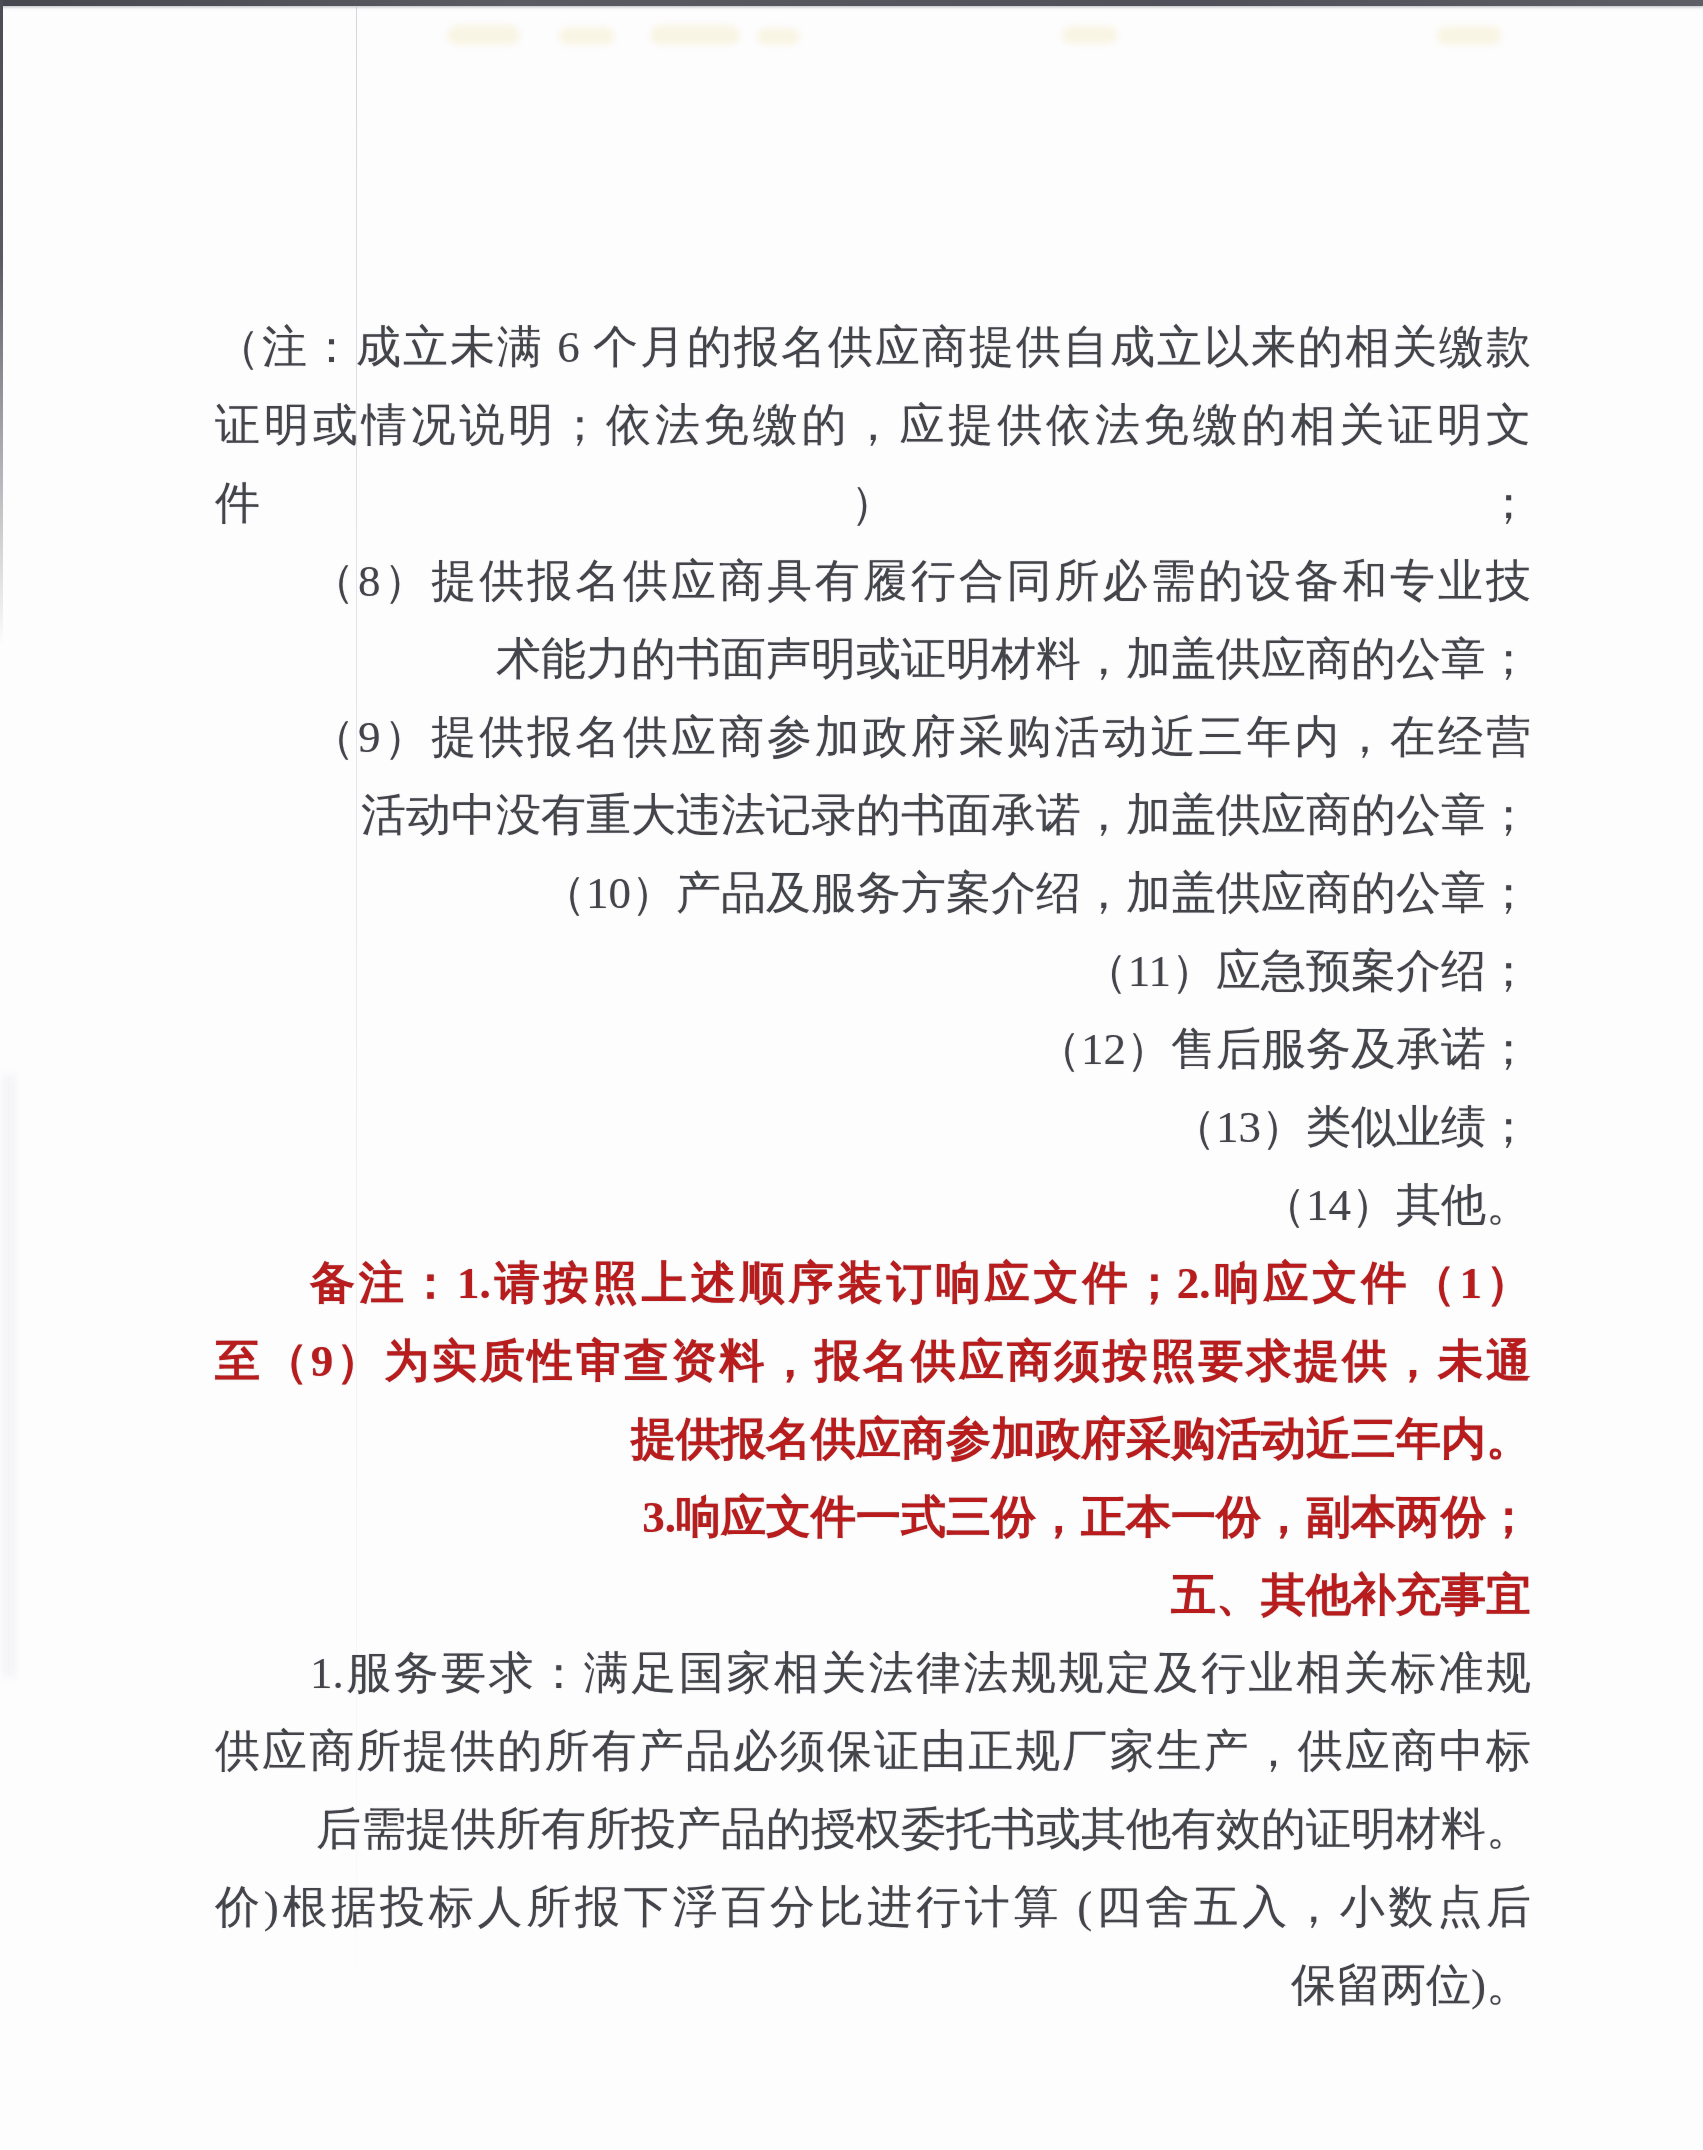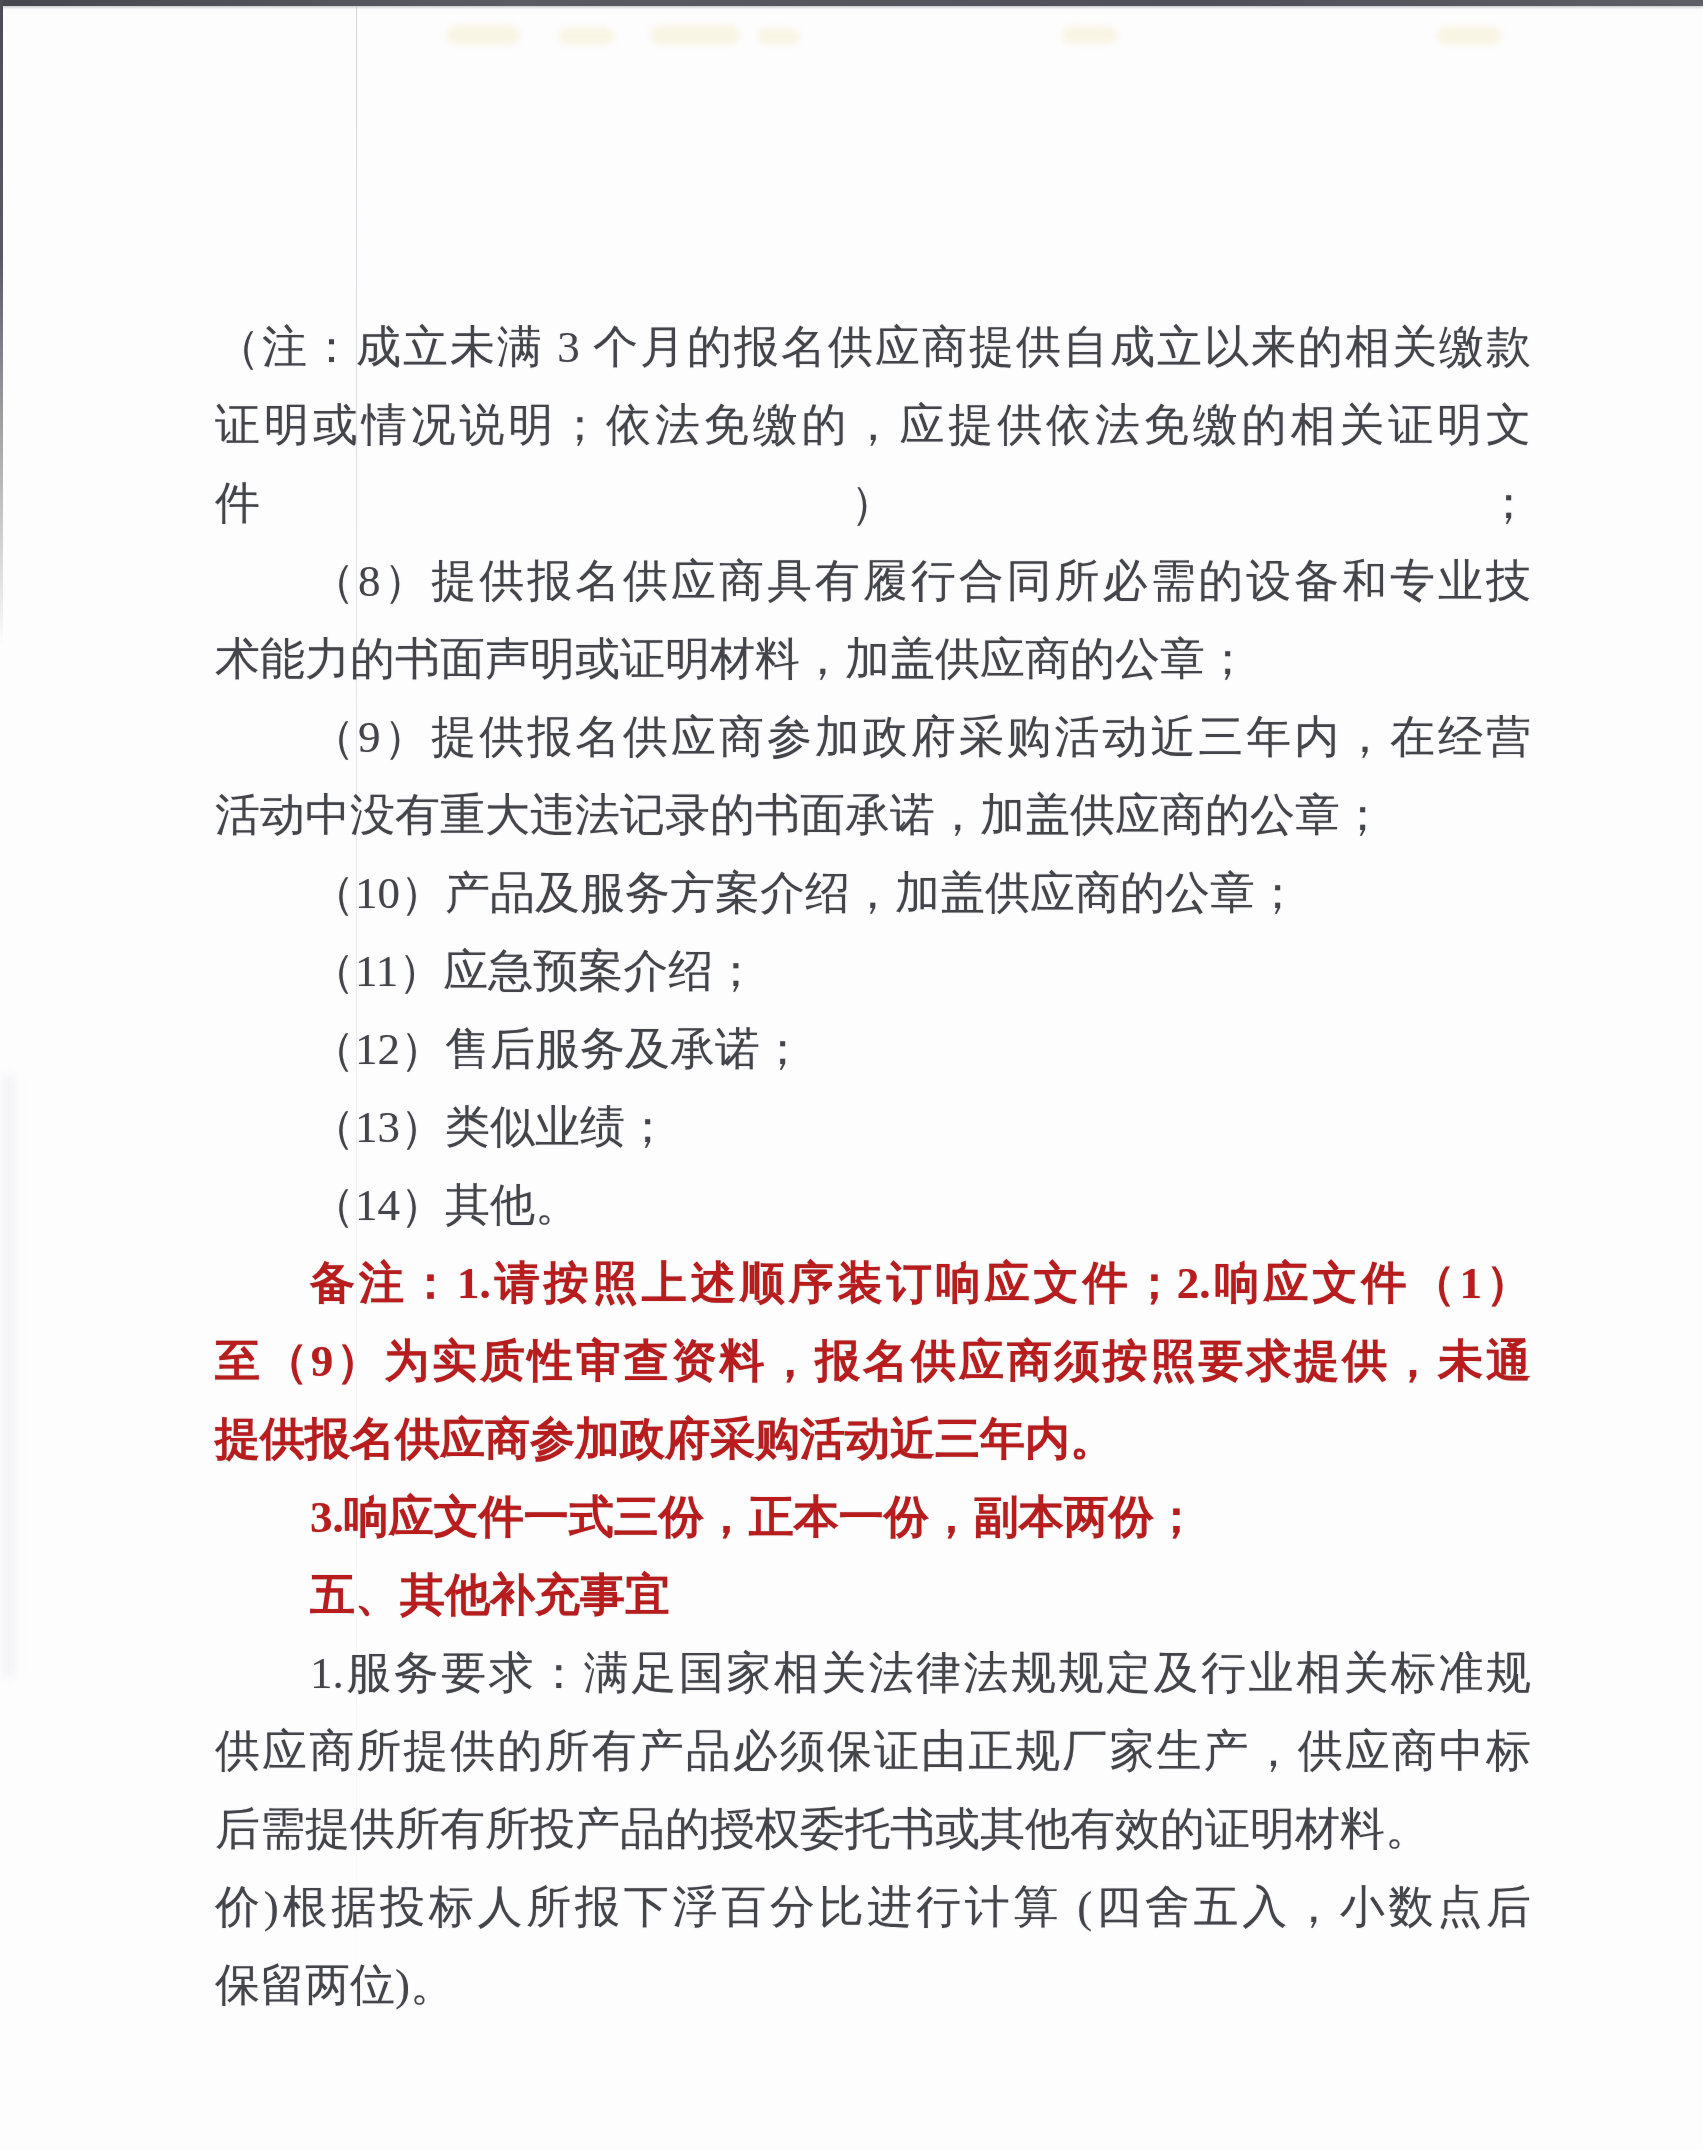--- a/index.html
+++ b/index.html
@@ -48,20 +48,21 @@
     position: absolute;
     left: 215px; top: 308px;
     width: 1316px;
     color: #44444b;
     font-size: 45px;
   }
   .line {
     line-height: 78px;
     min-height: 78px;
     text-shadow: 0 0 1.3px rgba(70,70,80,.30);
+    text-align: right;
   }
   .line.indent { padding-left: 95px; }
   .line.justify { text-align: justify; text-align-last: justify; }
   .line.bold { font-weight: bold; color: #b91c1c; text-shadow: 0 0 1.3px rgba(50,50,60,.38); }
 </style>
 </head>
 <body>
 
 <div class="page">
 
@@ -70,21 +71,21 @@
   <div class="edge-left-ghost"></div>
   <div class="fold-line"></div>
   <div class="smudge" style="left:447px; top:25px; width:73px; height:20px;"></div>
   <div class="smudge" style="left:559px; top:27px; width:56px; height:18px;"></div>
   <div class="smudge" style="left:650px; top:25px; width:90px; height:20px;"></div>
   <div class="smudge" style="left:757px; top:27.5px; width:43px; height:17px;"></div>
   <div class="smudge" style="left:1062px; top:26px; width:56px; height:18px;"></div>
   <div class="smudge" style="left:1437px; top:26px; width:65px; height:19px;"></div>
 
   <div class="content">
-    <div class="line justify">（注：成立未满 3 个月的报名供应商提供自成立以来的相关缴款</div>
+    <div class="line justify">（注：成立未满 6 个月的报名供应商提供自成立以来的相关缴款</div>
     <div class="line justify">证明或情况说明；依法免缴的，应提供依法免缴的相关证明文件）；</div>
     <div class="line indent justify">（8）提供报名供应商具有履行合同所必需的设备和专业技</div>
     <div class="line">术能力的书面声明或证明材料，加盖供应商的公章；</div>
     <div class="line indent justify">（9）提供报名供应商参加政府采购活动近三年内，在经营</div>
     <div class="line">活动中没有重大违法记录的书面承诺，加盖供应商的公章；</div>
     <div class="line indent">（10）产品及服务方案介绍，加盖供应商的公章；</div>
     <div class="line indent">（11）应急预案介绍；</div>
     <div class="line indent">（12）售后服务及承诺；</div>
     <div class="line indent">（13）类似业绩；</div>
     <div class="line indent">（14）其他。</div>

